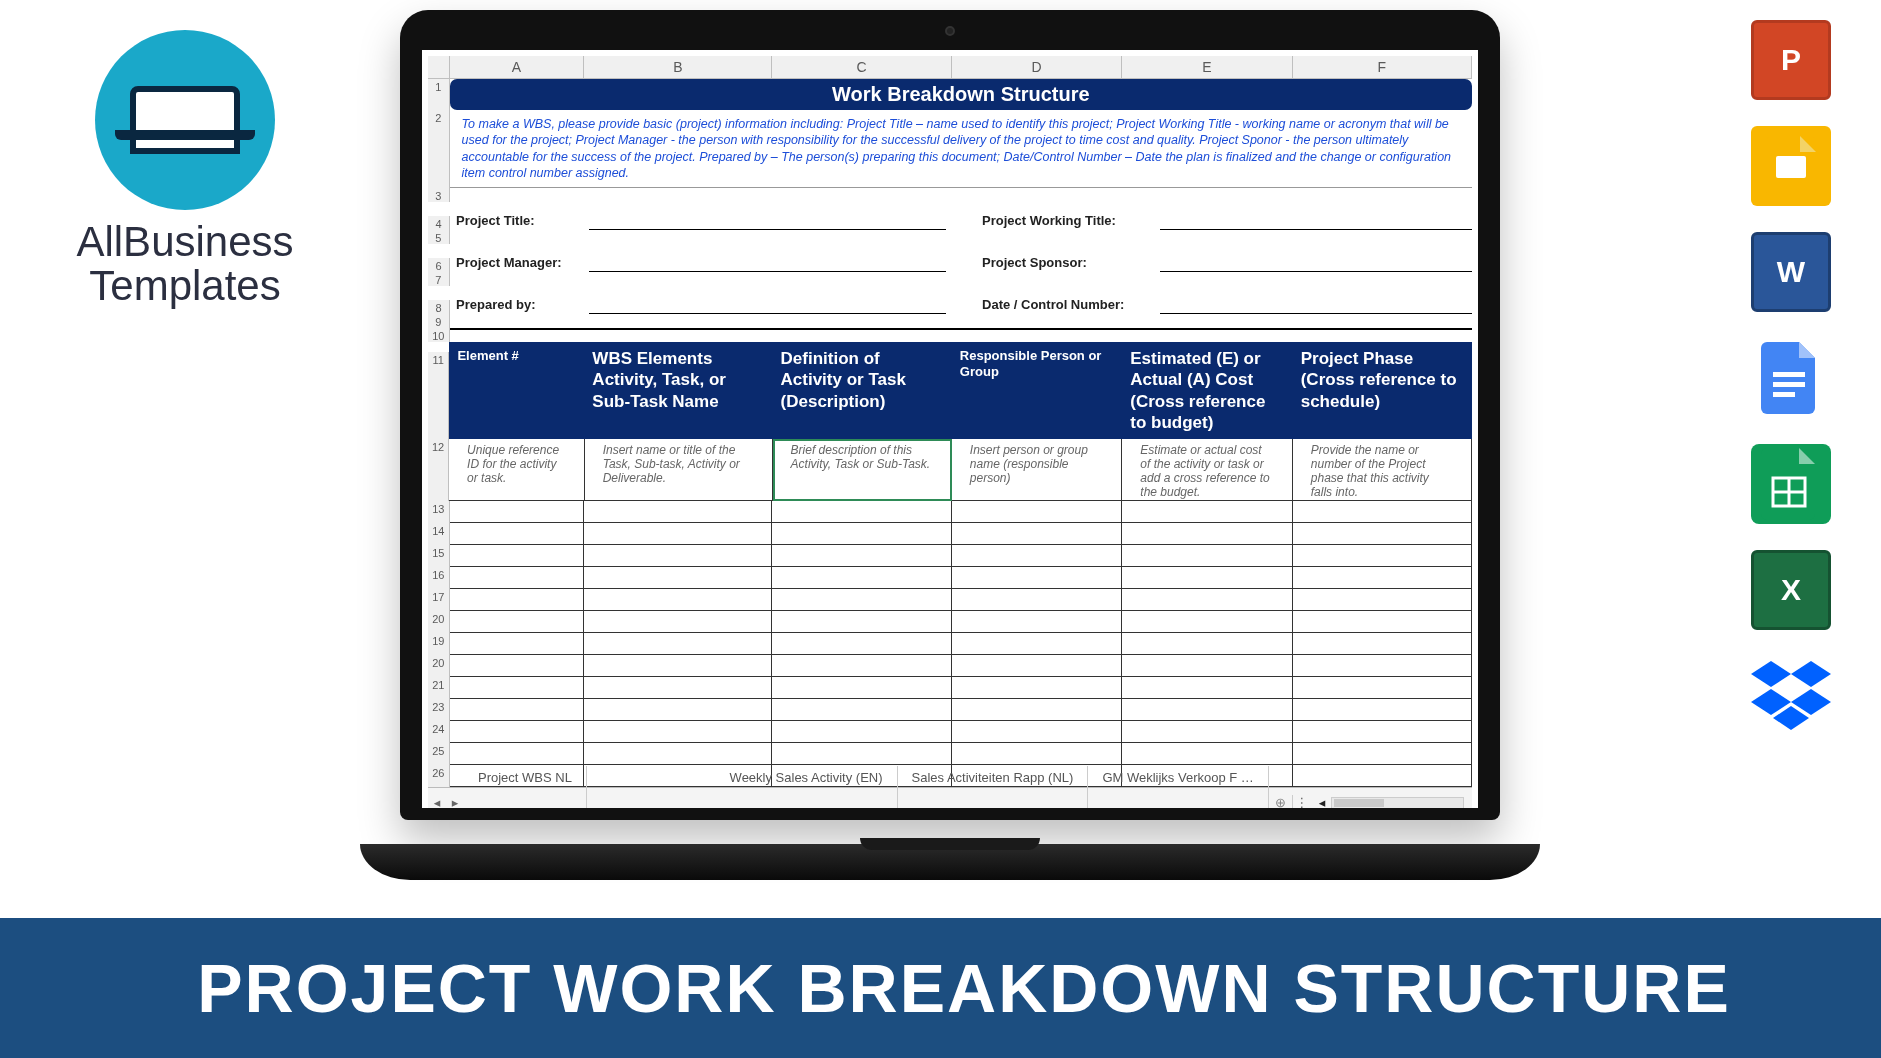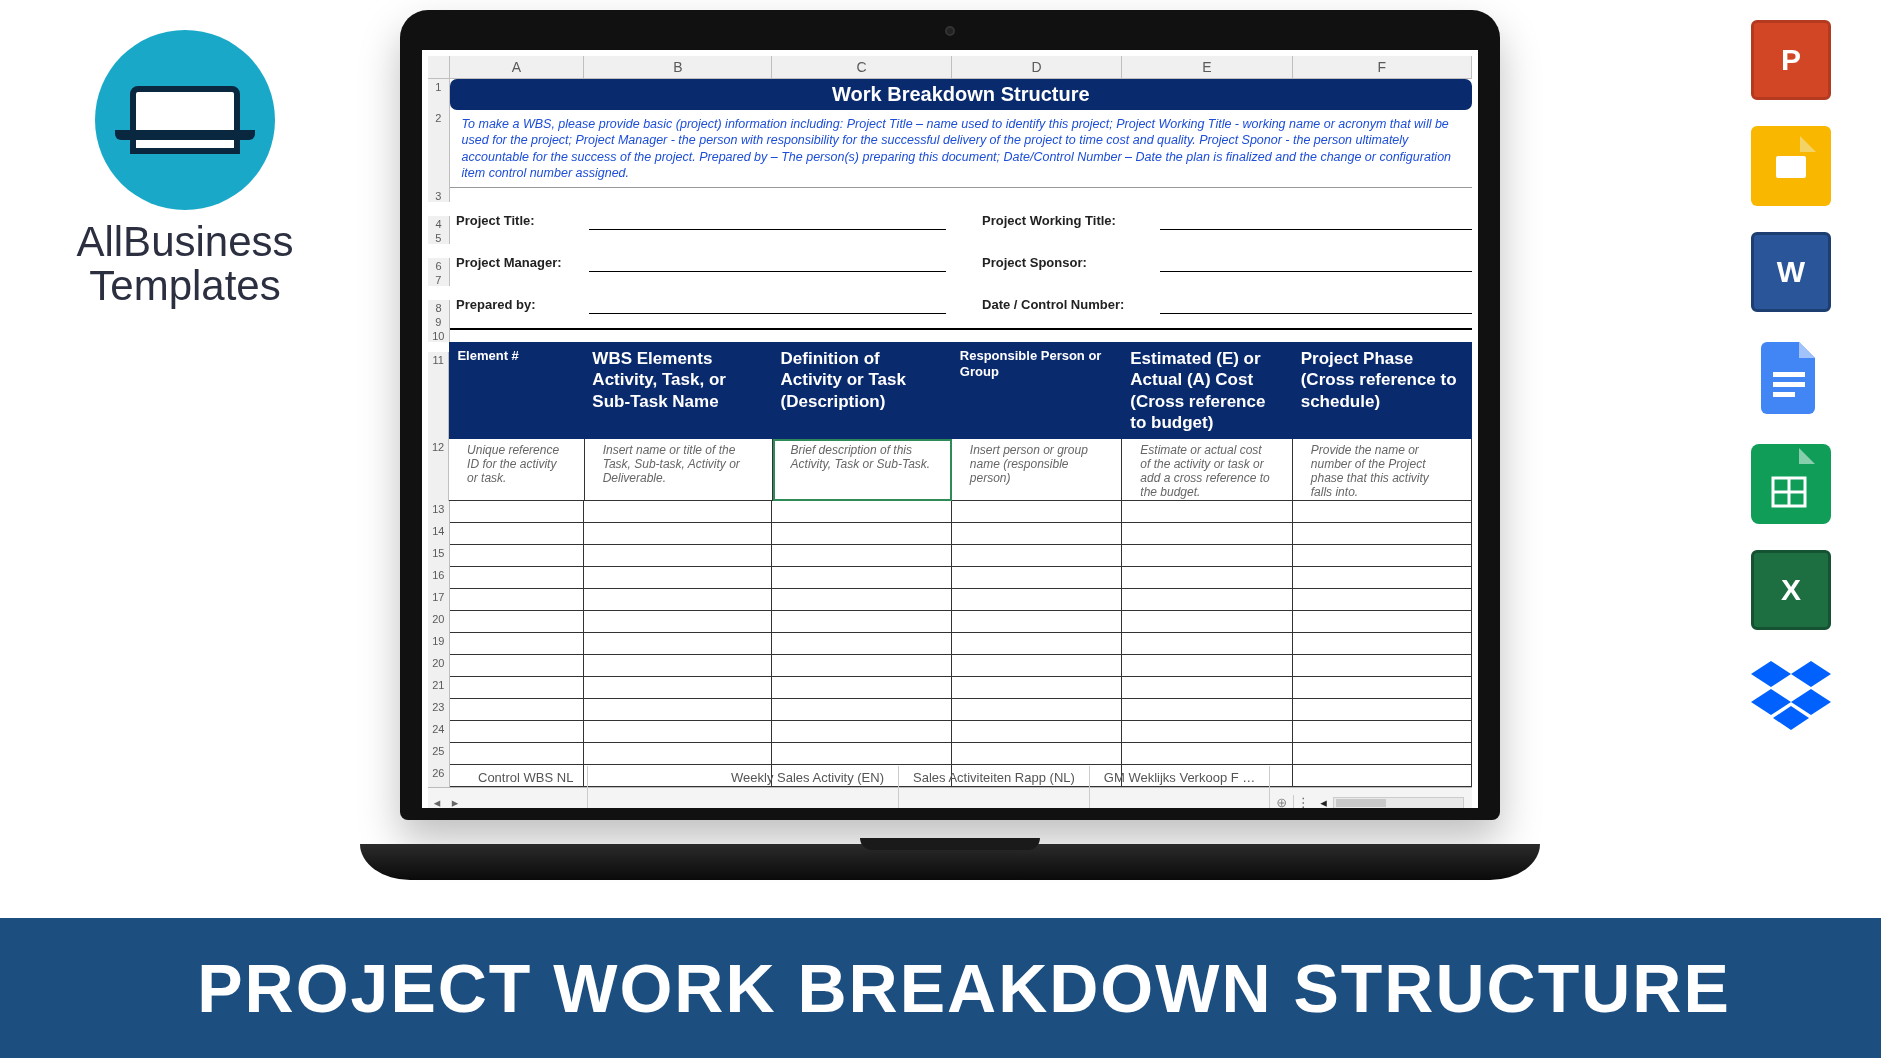--- a/index.html
+++ b/index.html
@@ -349,21 +349,21 @@
                 <div class="cell cD"></div>
                 <div class="cell cE"></div>
                 <div class="cell cF"></div>
               </div>
             </div>
 
           <div class="tabbar">
             <div class="tnav">◂</div>
             <div class="tnav">▸</div>
             <div id="tabs-container" style="display:flex;">
-                <div class="sheet-tab">Control WBS NL</div>
+                <div class="sheet-tab">Project WBS NL</div>
                 <div class="sheet-tab active">Project WBS EN</div>
                 <div class="sheet-tab">Weekly Sales Activity (EN)</div>
                 <div class="sheet-tab">Sales Activiteiten Rapp (NL)</div>
                 <div class="sheet-tab">GM Weklijks Verkoop F …</div>
               </div>
             <div class="add-tab">⊕</div>
             <div class="tnav">⋮</div>
             <div class="hscroll">
               <span style="margin-right:6px;">◂</span>
               <div class="track">

